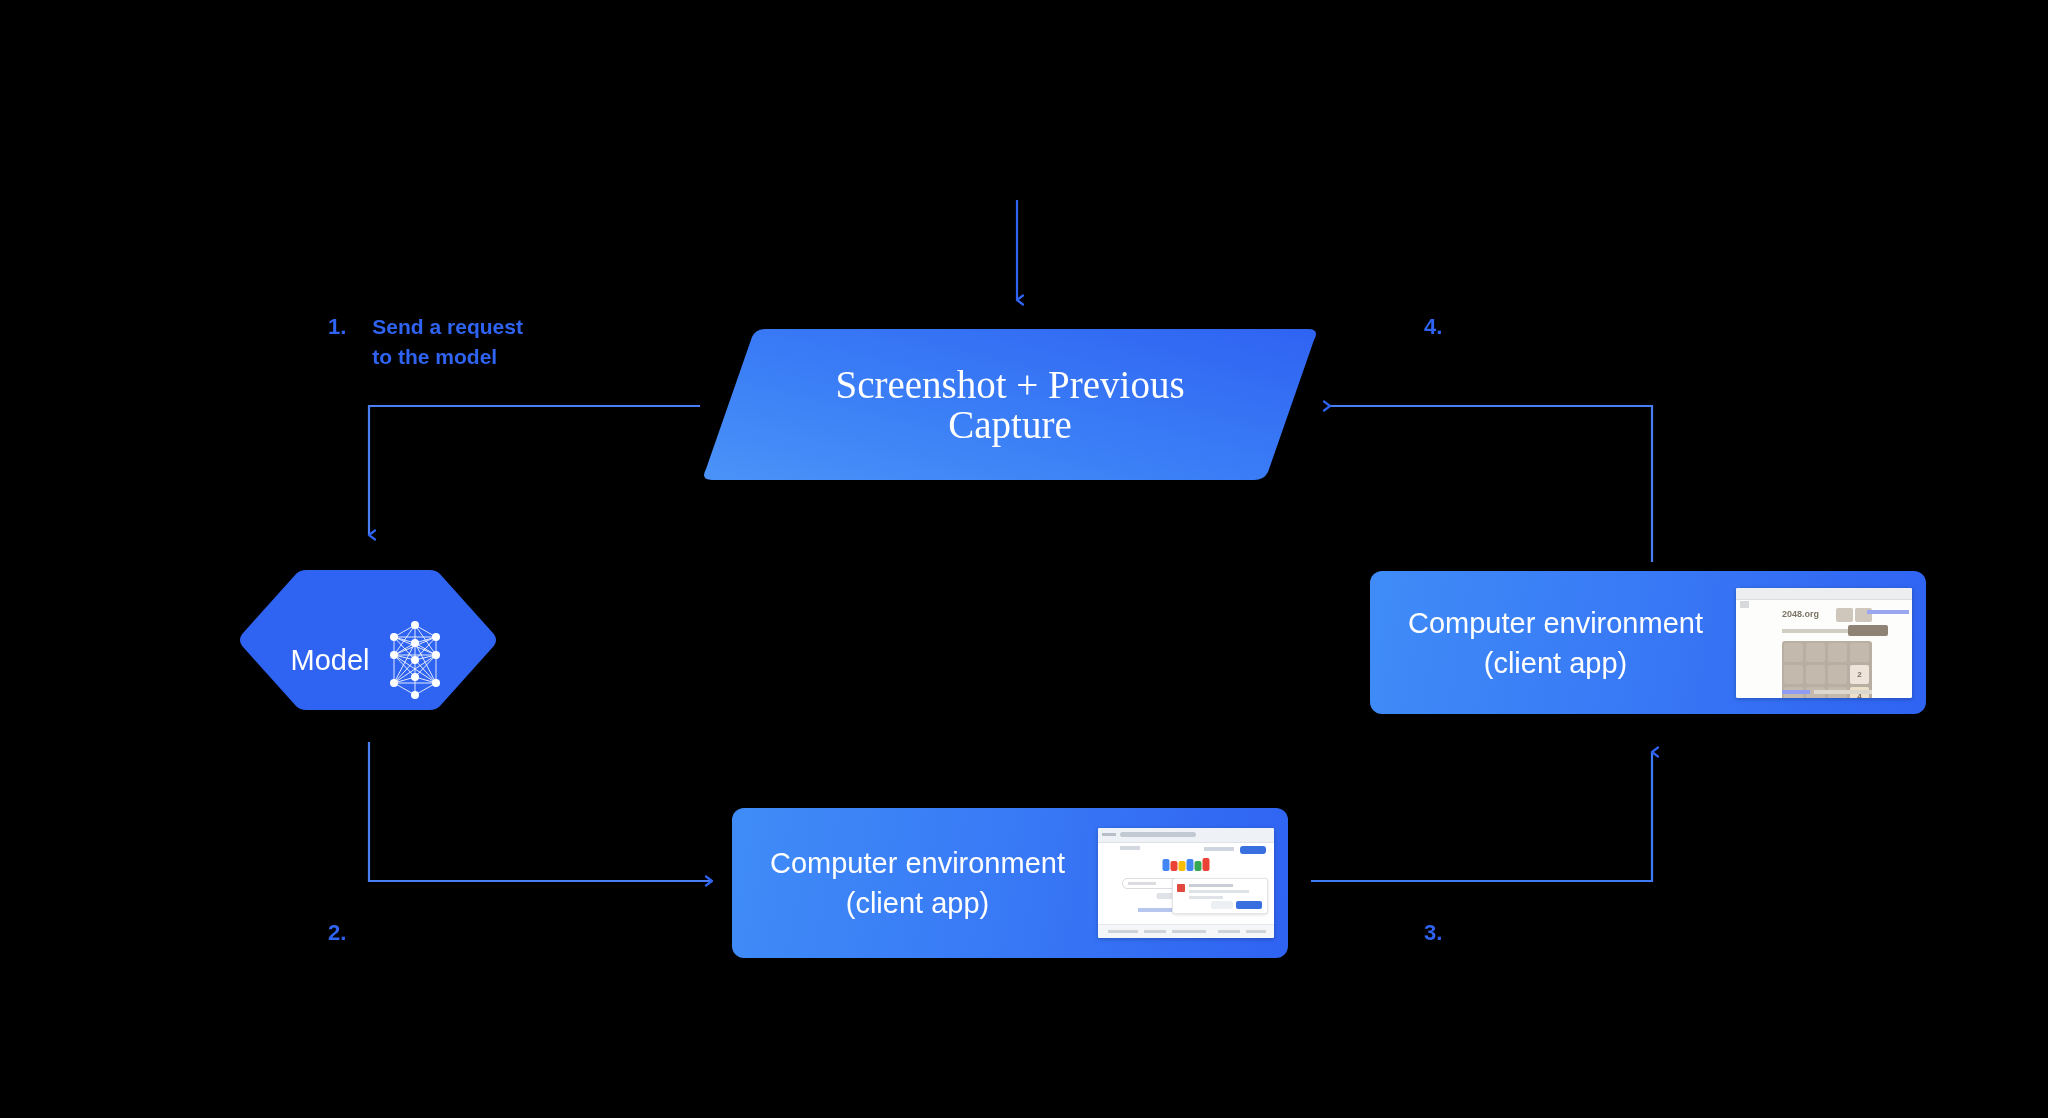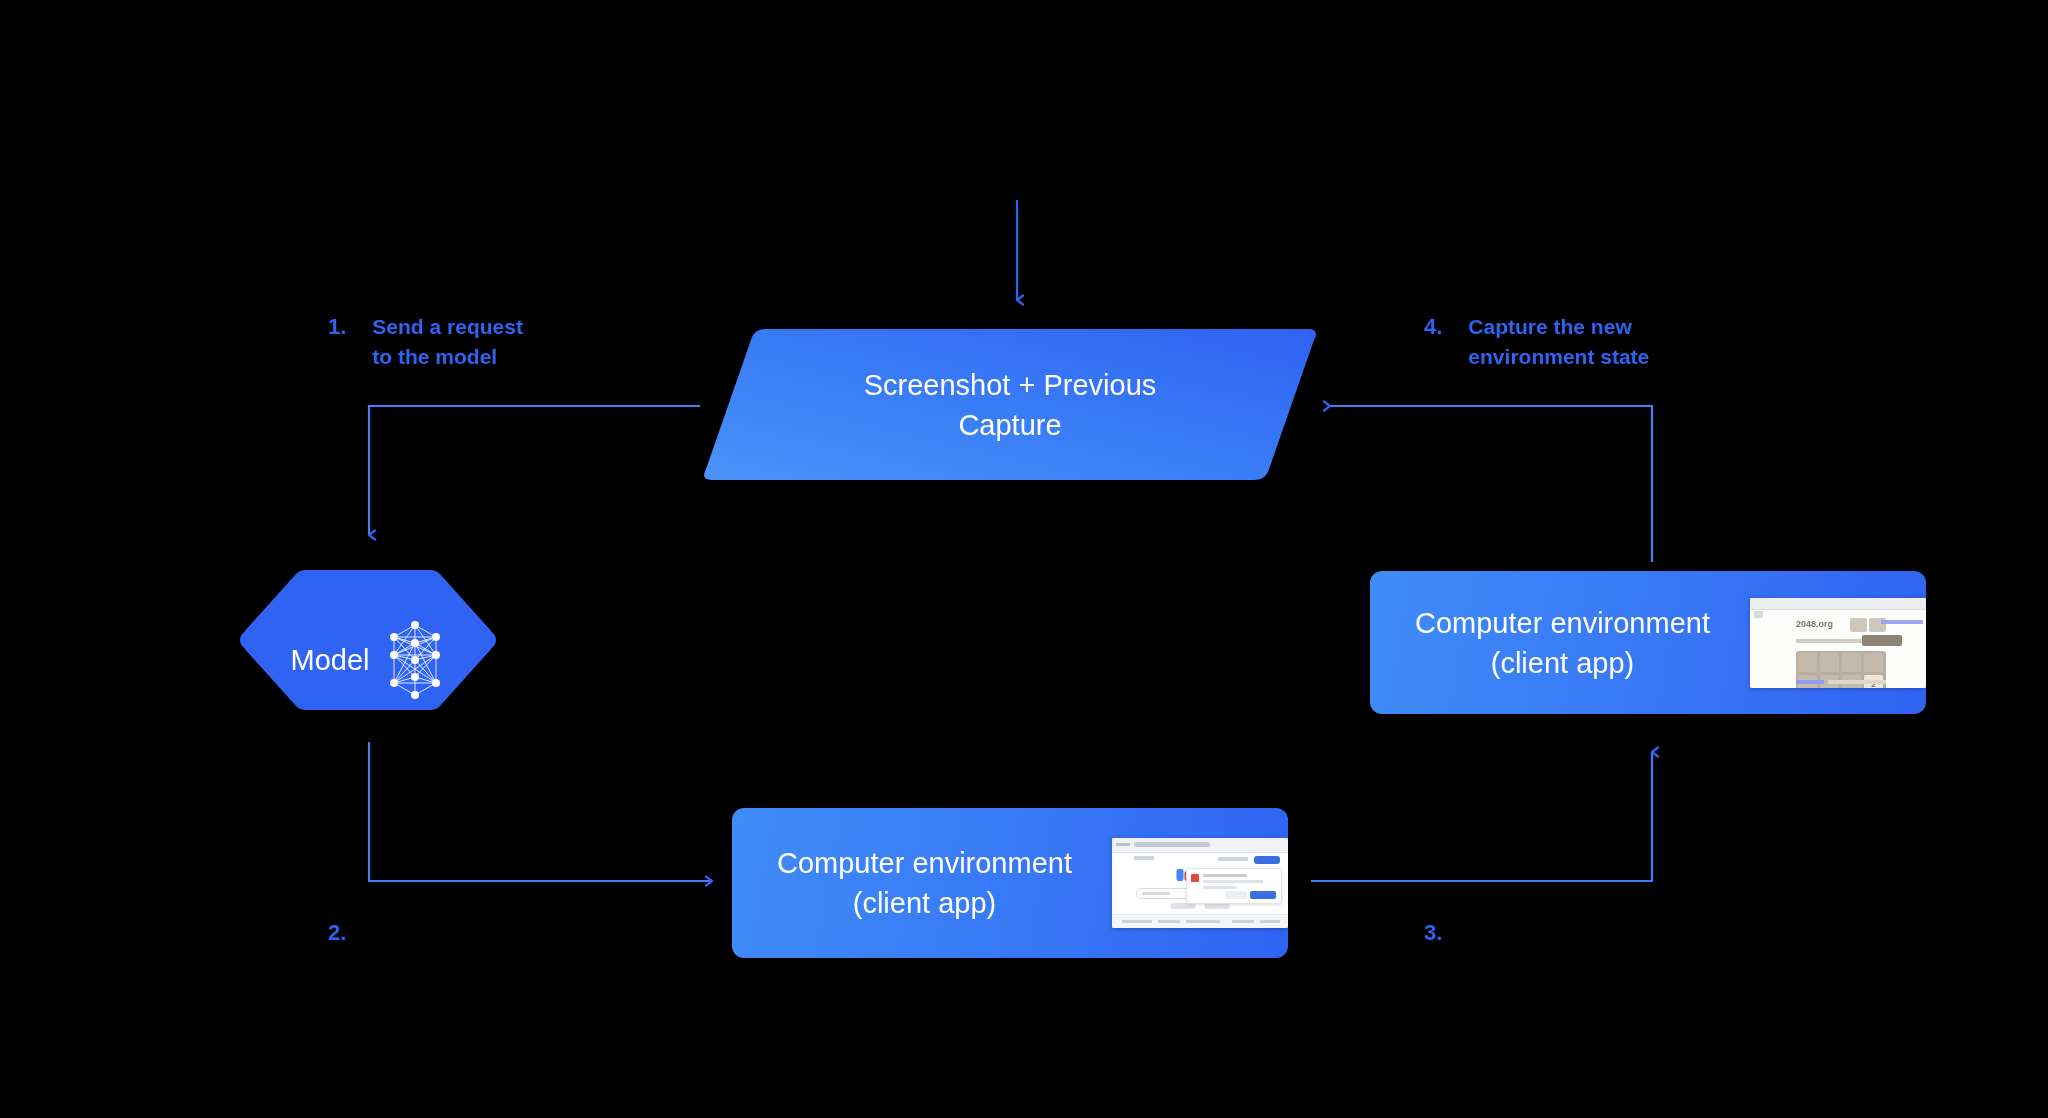--- a/index.html
+++ b/index.html
@@ -10,37 +10,37 @@
   
   .pill{position:absolute;left:893px;top:119px;width:246px;height:78px;
         border:2.5px solid #2d63f0;border-radius:40px;background:transparent;
         display:flex;align-items:center;justify-content:center;}
   .pill span{color:#2f63f2;font-size:31px;font-weight:500;letter-spacing:.2px;}
 
   
   .para-wrap{position:absolute;left:700px;top:327px;width:620px;height:155px;}
   .para-wrap svg{position:absolute;inset:0;}
   .para-text{position:absolute;inset:0;display:flex;flex-direction:column;
-             align-items:center;justify-content:center;color:#fff;font-size:29px;
-             line-height:40px;text-align:center;font-weight:400;}
+             align-items:center;justify-content:center;color:#fff;font-size:39px;
+             line-height:40px;text-align:center;font-weight:400;font-family:Liberation Serif, serif;}
 
   
   .hex-wrap{position:absolute;left:236px;top:570px;width:264px;height:140px;}
   .hex-wrap svg.shape{position:absolute;inset:0;}
   .hex-inner{position:absolute;inset:0;display:flex;align-items:center;
              justify-content:center;gap:14px;margin-top:40px;}
   .hex-inner .lbl{color:#fff;font-size:29px;font-weight:400;}
   .nn{width:62px;height:82px;}
 
   
   .card{position:absolute;border-radius:12px;overflow:hidden;display:flex;
         align-items:center;}
   .card .label{color:#fff;font-size:29px;line-height:40px;text-align:center;
                flex:1;padding-left:5px;}
-  .card .thumb{width:176px;height:90px;margin-right:0;background:#fff;
+  .card .thumb{width:176px;height:110px;margin-right:14px;background:#fff;
                border-radius:2px;overflow:hidden;position:relative;
                box-shadow:0 1px 4px rgba(0,0,0,.25);}
 
   #card-right{left:1370px;top:571px;width:556px;height:143px;
               background:linear-gradient(100deg,#3f8cf7 0%,#3a7df6 38%,#2f63f2 100%);}
   #card-bottom{left:732px;top:808px;width:556px;height:150px;
                background:linear-gradient(100deg,#3f8cf7 0%,#3a7df6 40%,#2f63f2 100%);}
 
   
   .step{position:absolute;display:flex;gap:26px;align-items:flex-start;}
@@ -287,19 +287,15 @@
   <div class="step" style="left:328px;top:918px">
     <span class="num">2.</span>
   </div>
 
   <div class="step" style="left:1424px;top:918px">
     <span class="num">3.</span>
   </div>
 
   <div class="step" style="left:1424px;top:312px">
     <span class="num">4.</span>
-    <span class="txt">
-      <span>Capture the new</span><br>
-      <span>environment state</span>
-    </span>
   </div>
 
 </div>
 
 </body></html>

